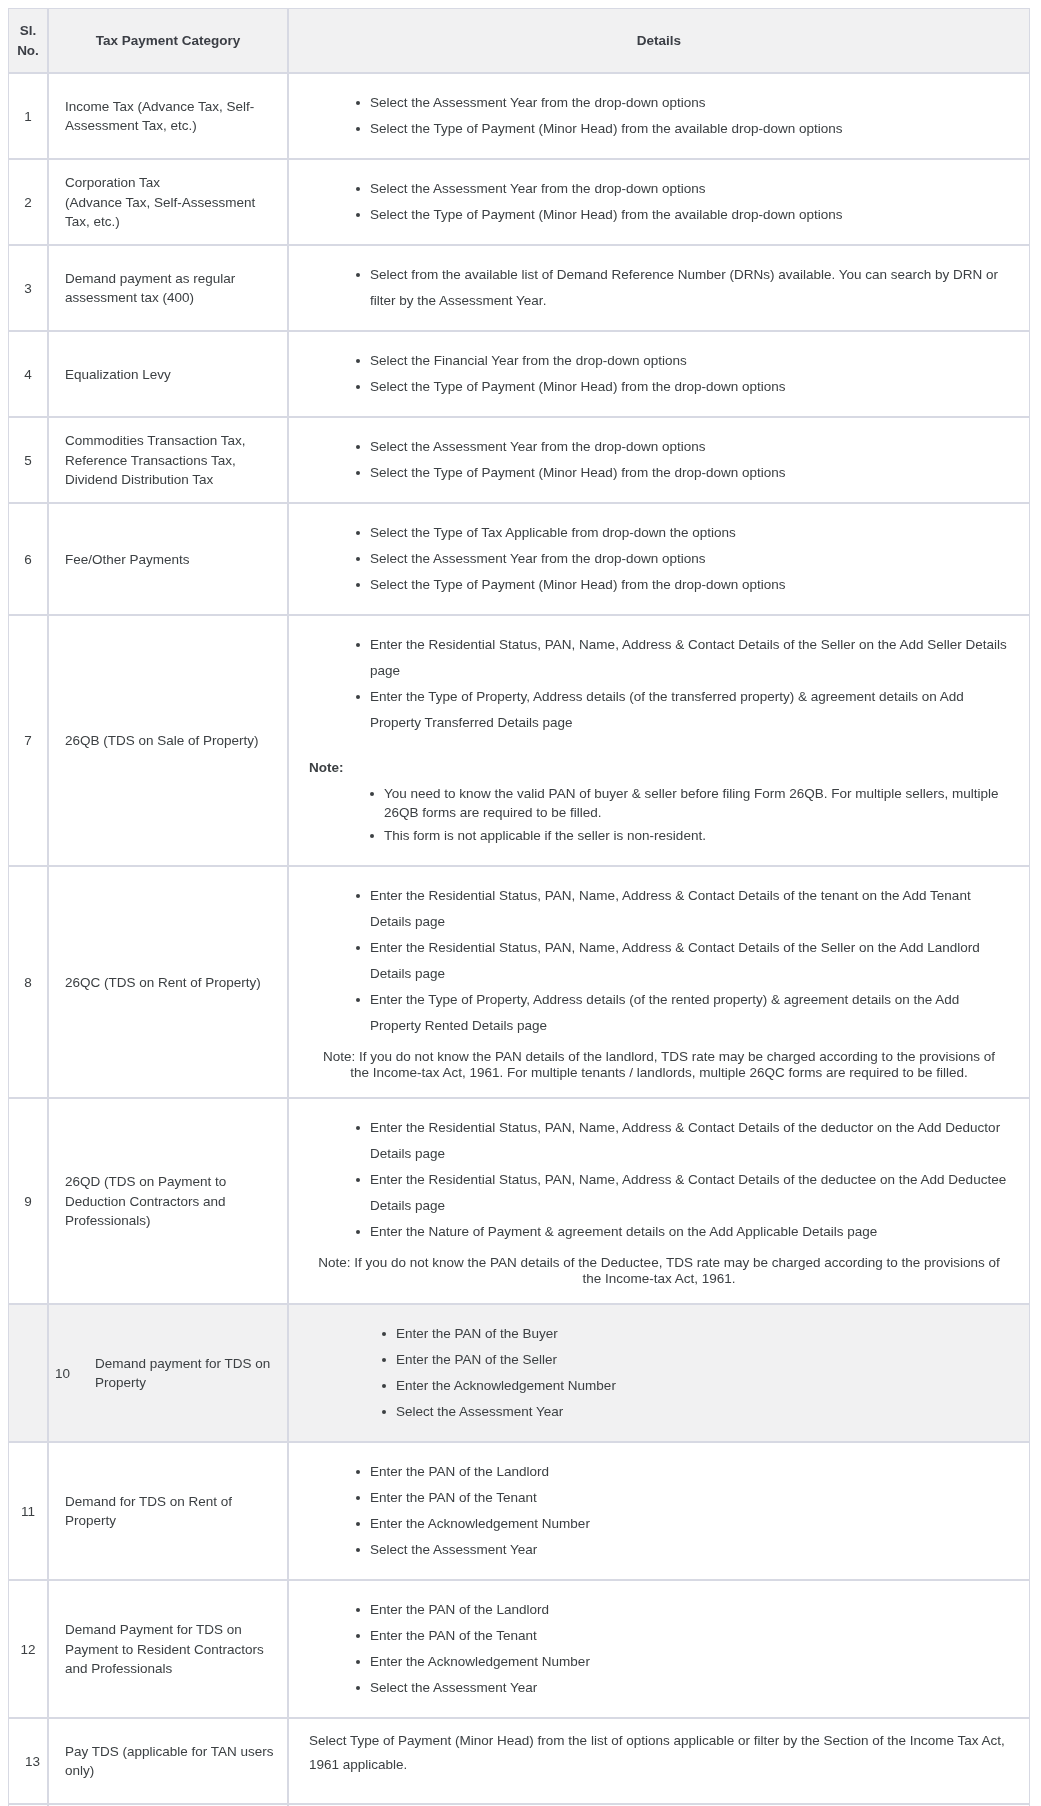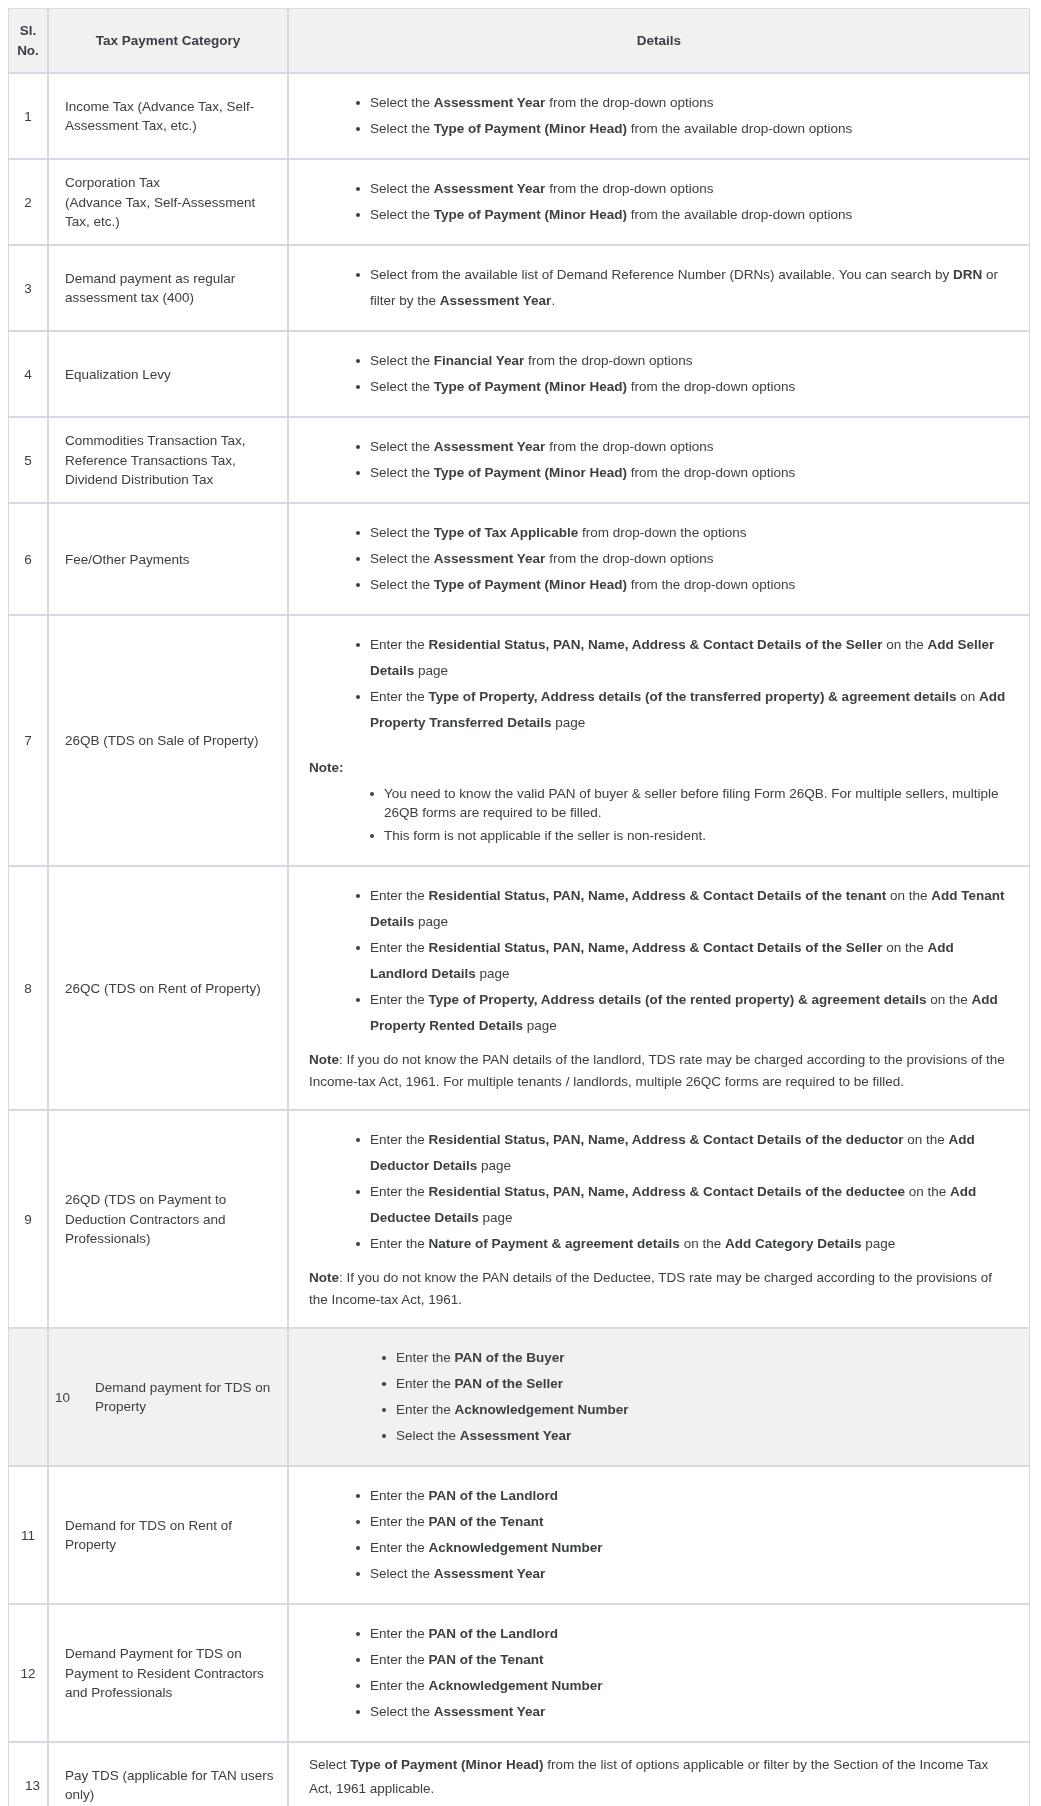--- a/index.html
+++ b/index.html
@@ -49,23 +49,23 @@
   ul.bullets li{position:relative;padding-left:15px;line-height:26px;}
   ul.bullets li::before{
     content:"";position:absolute;left:1px;top:11px;
     width:4px;height:4px;border-radius:50%;background:currentColor;
   }
   ul.note-bullets{padding-left:60px;margin-top:2px;}
   ul.note-bullets li{line-height:19px;margin:4px 0;}
   ul.note-bullets li::before{top:8px;}
 
   .note-label{font-weight:700;line-height:24px;margin-top:20px;}
-  p.note-para{margin:10px 0 0;line-height:22px;}
+  p.note-para{margin:10px 8px 0;line-height:16px;text-align:center;}
   p.para{margin:0;line-height:24px;}
-  b{font-weight:700;}
+  b{font-weight:400;}
 
   
   tbody tr:nth-child(13) td.det,
   tbody tr:nth-child(14) td.det{padding-top:10px;padding-bottom:26px;}
   tbody tr:nth-child(13) td.sl,
   tbody tr:nth-child(14) td.sl{padding:8px 16px;}
 </style>
 </head>
 <body>
 
@@ -172,21 +172,21 @@
             <p class="note-para"><b>Note</b><span>: If you do not know the PAN details of the landlord, TDS rate may be charged according to the provisions of the Income-tax Act, 1961. For multiple tenants / landlords, multiple 26QC forms are required to be filled.</span></p>
           </td>
         </tr>
         <tr>
           <td class="sl">9</td>
           <td class="cat">26QD (TDS on Payment to Deduction Contractors and Professionals)</td>
           <td class="det">
             <ul class="bullets">
               <li><span>Enter the </span><b>Residential Status, PAN, Name, Address &amp; Contact Details of the deductor</b><span> on the </span><b>Add Deductor Details</b><span> page</span></li>
               <li><span>Enter the </span><b>Residential Status, PAN, Name, Address &amp; Contact Details of the deductee</b><span> on the </span><b>Add Deductee Details</b><span> page</span></li>
-              <li><span>Enter the </span><b>Nature of Payment &amp; agreement details</b><span> on the </span><b>Add Category Details</b><span> page</span></li>
+              <li><span>Enter the </span><b>Nature of Payment &amp; agreement details</b><span> on the </span><b>Add Applicable Details</b><span> page</span></li>
             </ul>
             <p class="note-para"><b>Note</b><span>: If you do not know the PAN details of the Deductee, TDS rate may be charged according to the provisions of the Income-tax Act, 1961.</span></p>
           </td>
         </tr>
         <tr class="highlight">
           <td class="sl">10</td>
           <td class="cat">Demand payment for TDS on Property</td>
           <td class="det">
             <ul class="bullets">
               <li><span>Enter the </span><b>PAN of the Buyer</b></li>

